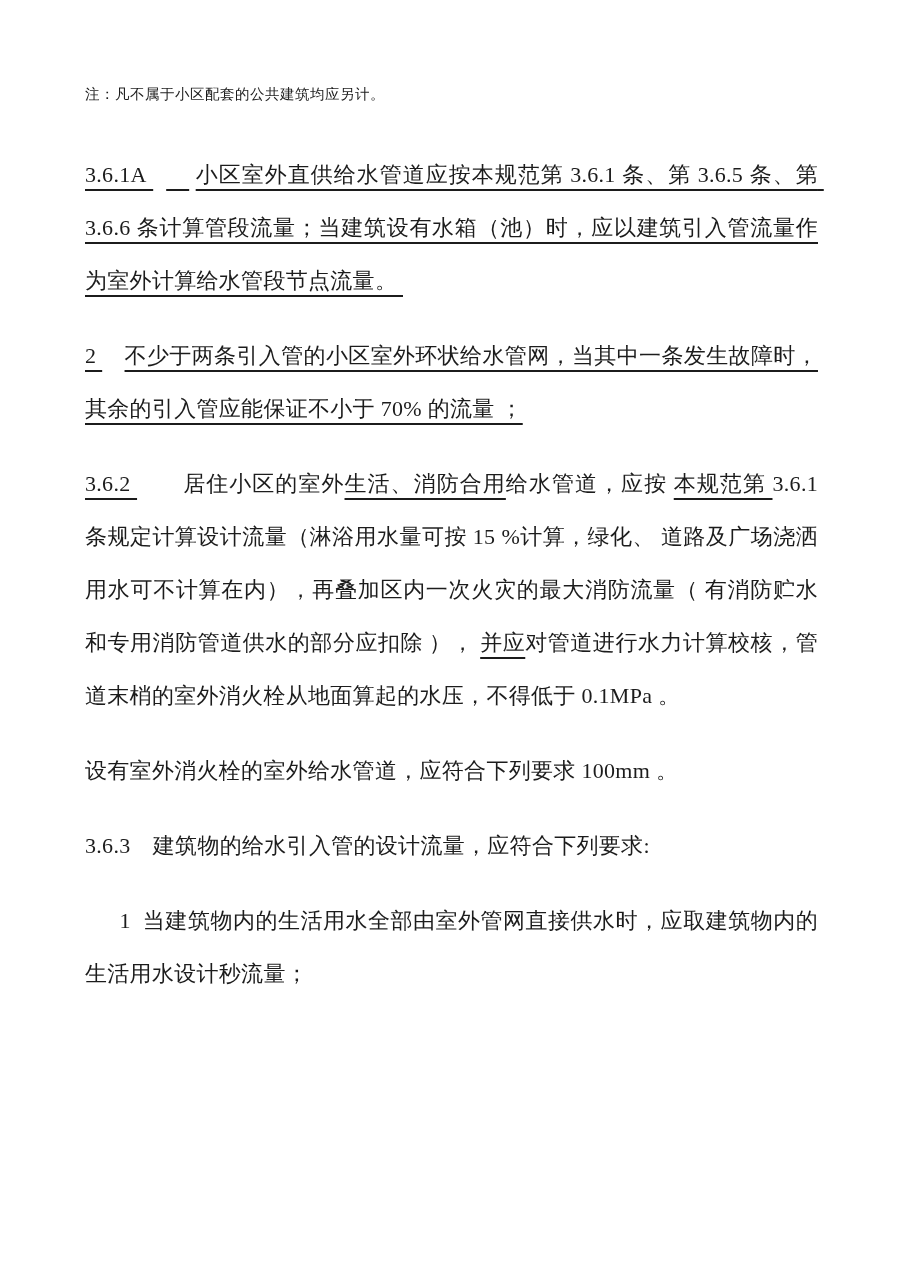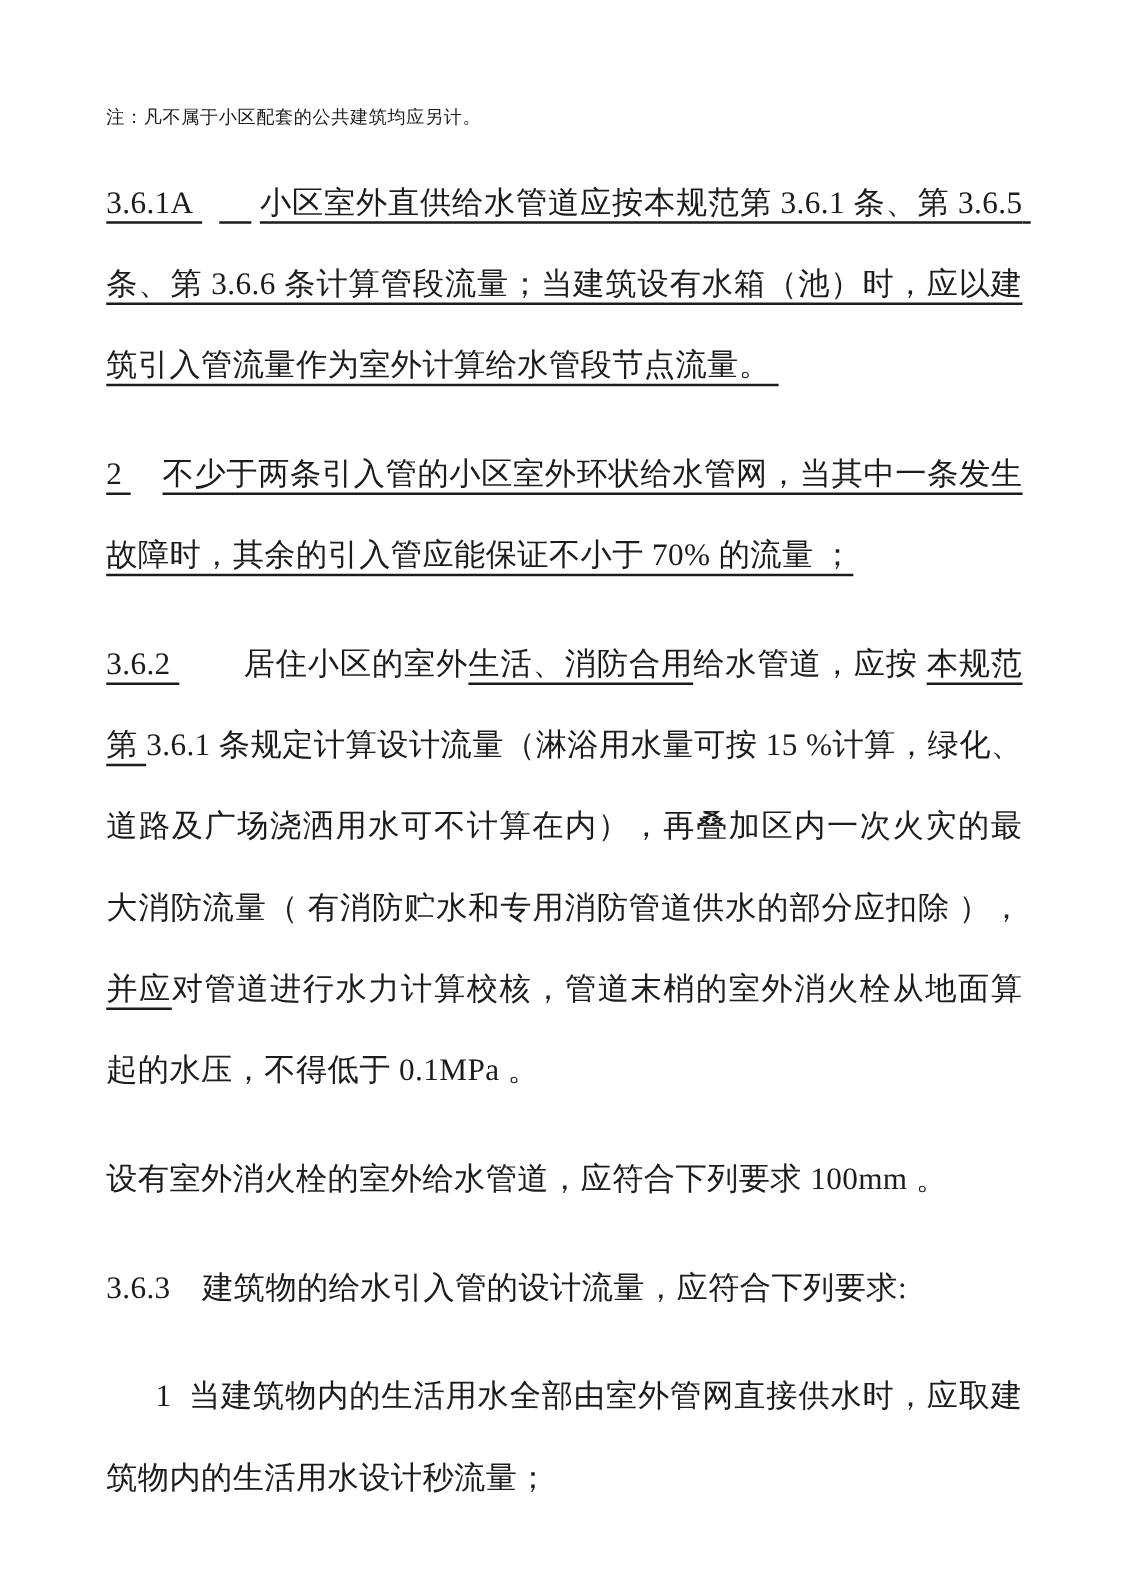--- a/index.html
+++ b/index.html
@@ -16,29 +16,29 @@
   }
   #doc {
     box-sizing: border-box;
     width: 900px;
     height: 1273px;
     padding: 84px 82px 40px 85px;
     background: #ffffff;
   }
   .para {
     margin: 0 0 22px 0;
-    font-size: 25px;
-    line-height: 65px;
+    font-size: 22px;
+    line-height: 53px;
     text-align: justify;
     letter-spacing: 0.3px;
   }
   .para.note {
     font-size: 14.5px;
     line-height: 20px;
-    margin-bottom: 26px;
+    margin-bottom: 44px;
     text-align: left;
     letter-spacing: 0.5px;
   }
   .run { white-space: pre-wrap; }
   .run.u {
     text-decoration: underline;
     text-decoration-thickness: 1.5px;
     text-underline-offset: 7px;
   }
 </style>

